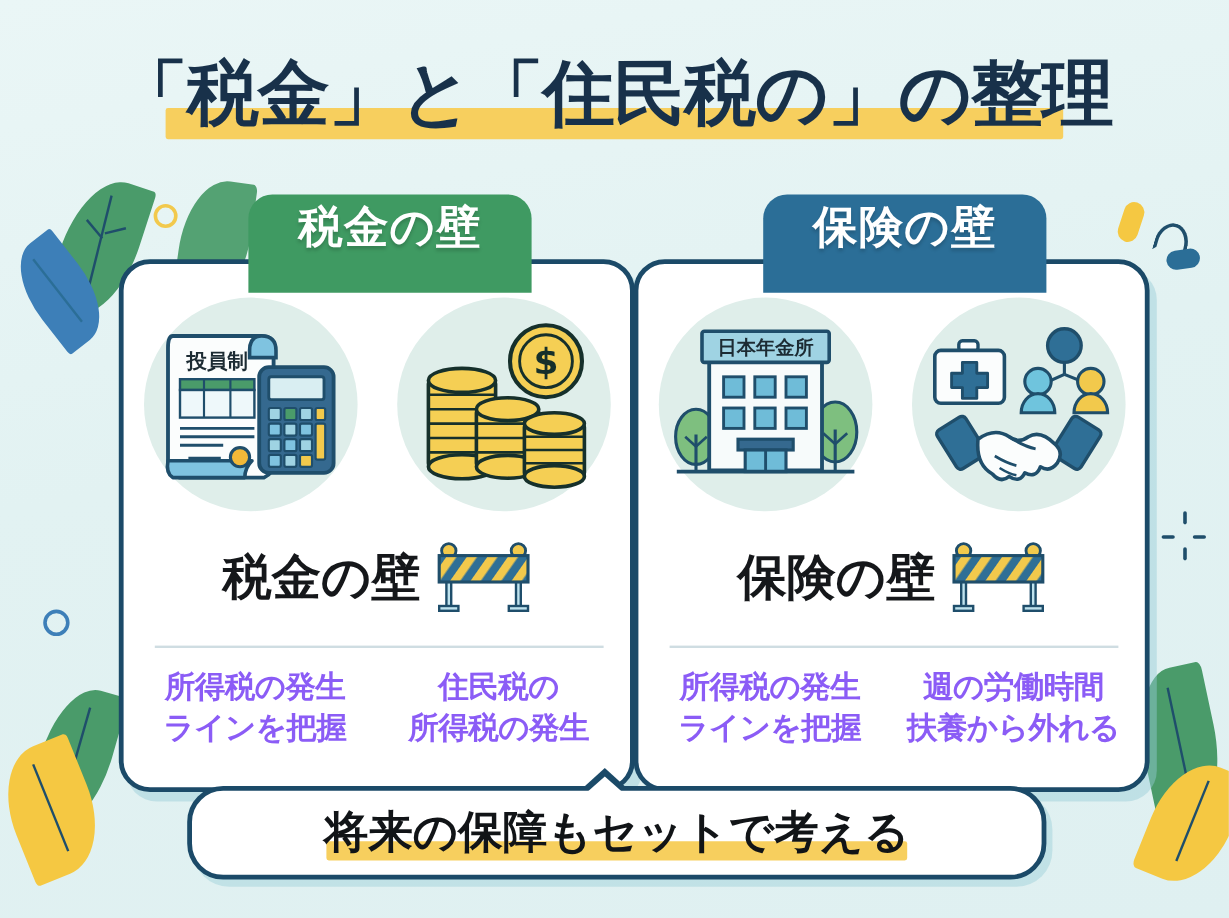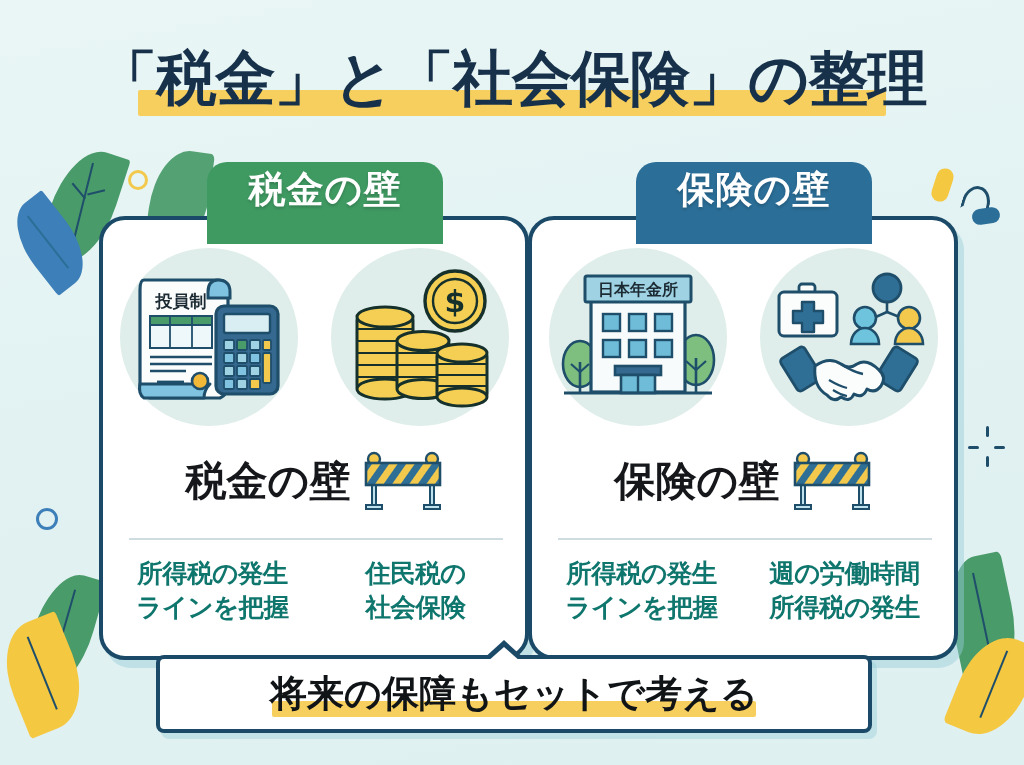--- a/index.html
+++ b/index.html
@@ -169,35 +169,35 @@
     display: flex;
     justify-content: space-around;
     padding: 0 8px;
     box-sizing: border-box;
   }
   .point {
     width: 196px;
     text-align: center;
     font-size: 25.5px;
     font-weight: 700;
-    color: #0f766e;
+    color: #8b5cf6;
     line-height: 1.34;
     letter-spacing: -0.5px;
   }
 
   
   #banner {
     position: absolute;
     left: 156px;
     top: 655px;
     width: 716px;
     height: 78px;
     background: #ffffff;
     border: 4px solid #1b4a68;
-    border-radius: 8px;
+    border-radius: 30px;
     box-sizing: border-box;
     box-shadow: 5px 6px 0 rgba(150, 205, 215, 0.42);
     display: flex;
     align-items: center;
     justify-content: center;
     z-index: 5;
   }
   #banner-notch {
     position: absolute;
     left: 482px;
@@ -276,21 +276,21 @@
     <div class="pill" style="left:972px; top:208px; width:28px; height:16px; background:#2b6e97; transform:rotate(-8deg);"></div>
 
     <div class="spark" style="left:986px; top:426px; width:3px; height:11px;"></div>
     <div class="spark" style="left:968px; top:446px; width:11px; height:3px;"></div>
     <div class="spark" style="left:994px; top:446px; width:11px; height:3px;"></div>
     <div class="spark" style="left:986px; top:456px; width:3px; height:11px;"></div>
   </div>
 
   <div id="title-wrap">
     <div id="title-hl"></div>
-    <div id="title-text">「税金」と「社会保険」の整理</div>
+    <div id="title-text">「税金」と「住民税の」の整理</div>
   </div>
 
   <div class="card" id="card-tax">
 
     <div class="card-tab" id="tab-tax">
       <span>税金の壁</span>
     </div>
 
     <div class="icon-row">
 
@@ -398,21 +398,21 @@
         <rect x="2" y="12" width="74" height="22" fill="url(#bstripeA)" stroke="#1f4e6b" stroke-width="2.6"></rect>
       </svg>
     </div>
 
     <div class="rule"></div>
 
     <div class="points">
       <div class="point" style="white-space: pre-line;">所得税の発生
 ラインを把握</div>
       <div class="point" style="white-space: pre-line;">住民税の
-社会保険</div>
+所得税の発生</div>
     </div>
   </div>
 
   <div class="card" id="card-ins">
 
     <div class="card-tab" id="tab-ins">
       <span>保険の壁</span>
     </div>
 
     <div class="icon-row">
@@ -494,21 +494,21 @@
         <rect x="2" y="12" width="74" height="22" fill="url(#bstripeB)" stroke="#1f4e6b" stroke-width="2.6"></rect>
       </svg>
     </div>
 
     <div class="rule"></div>
 
     <div class="points">
       <div class="point" style="white-space: pre-line;">所得税の発生
 ラインを把握</div>
       <div class="point" style="white-space: pre-line;">週の労働時間
-所得税の発生</div>
+扶養から外れる</div>
     </div>
   </div>
 
   <div id="banner-notch"></div>
   <div id="banner-notch-inner"></div>
   <div id="banner">
     <div id="banner-inner">
       <div id="banner-hl"></div>
       <div id="banner-text">将来の保障もセットで考える</div>
     </div>

